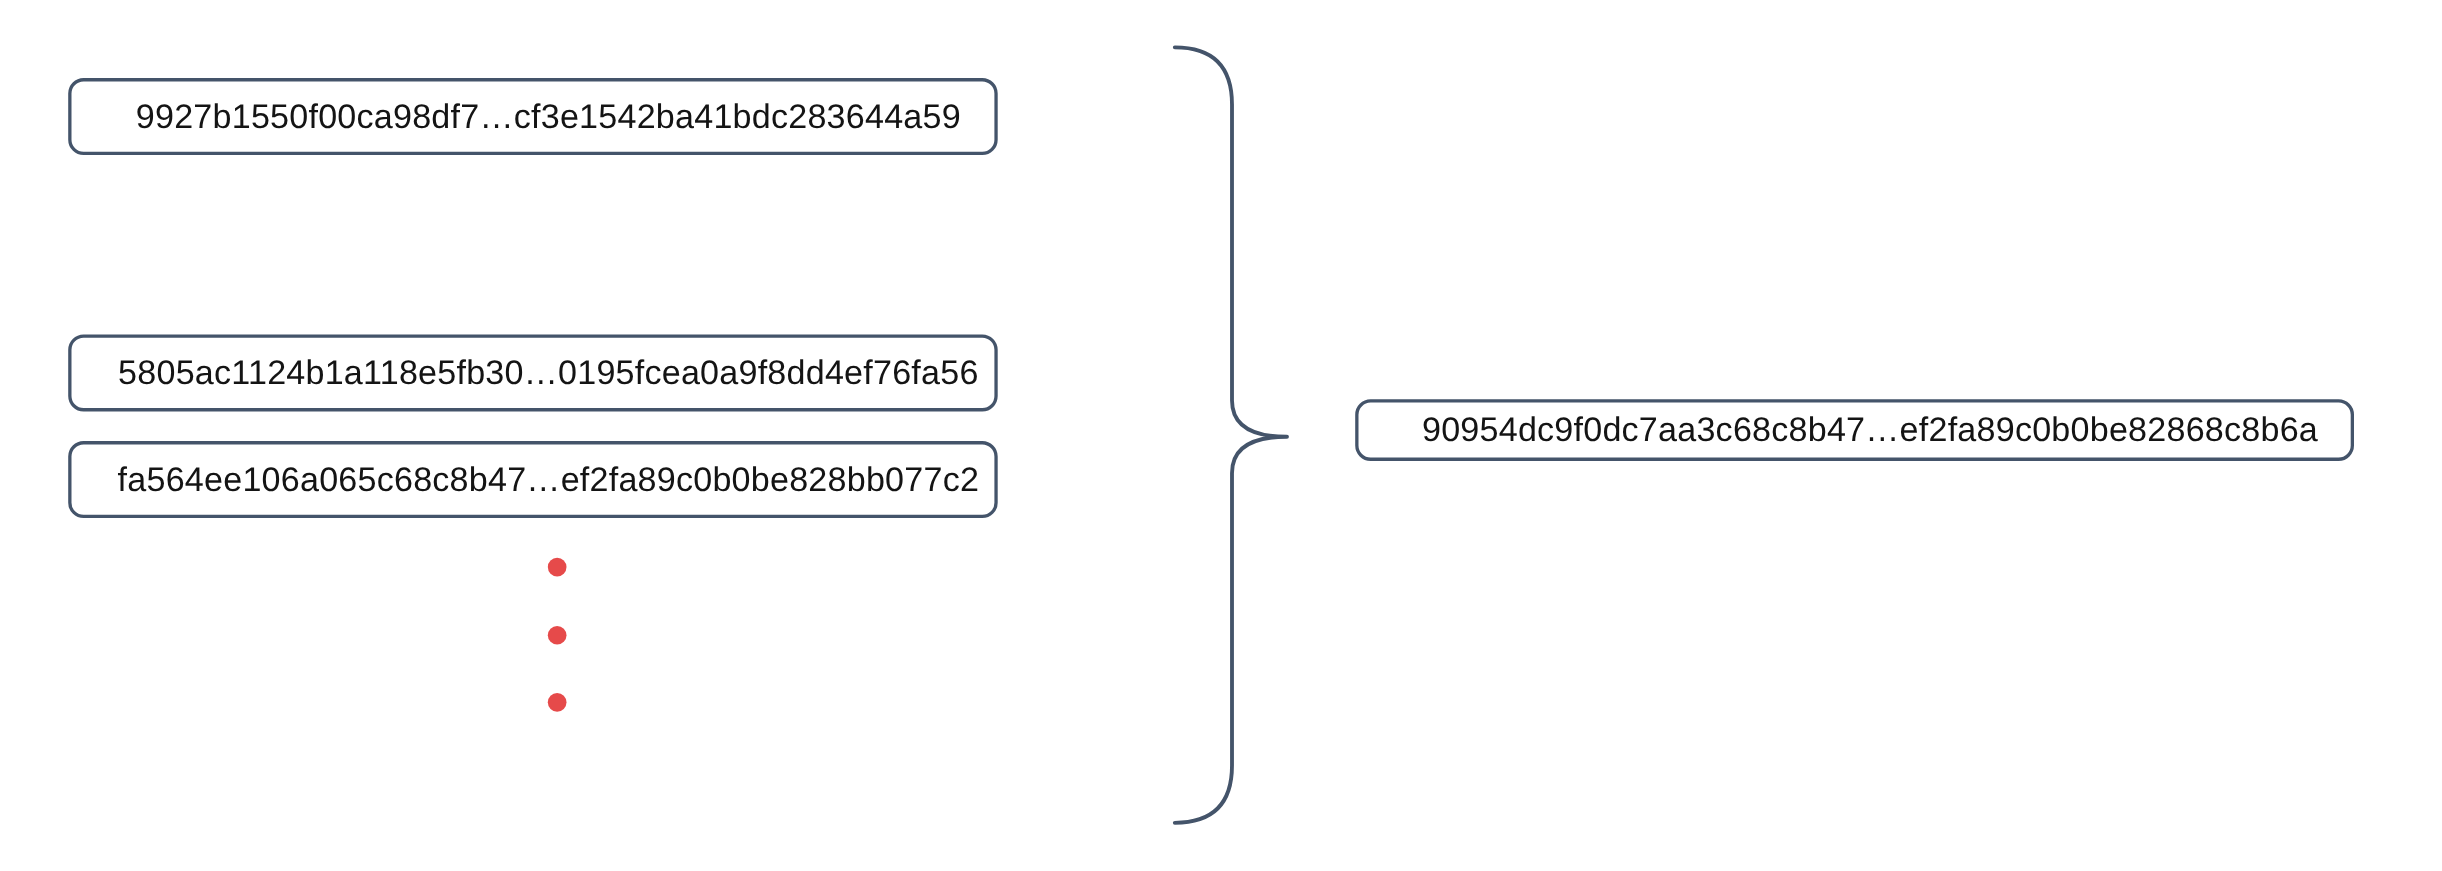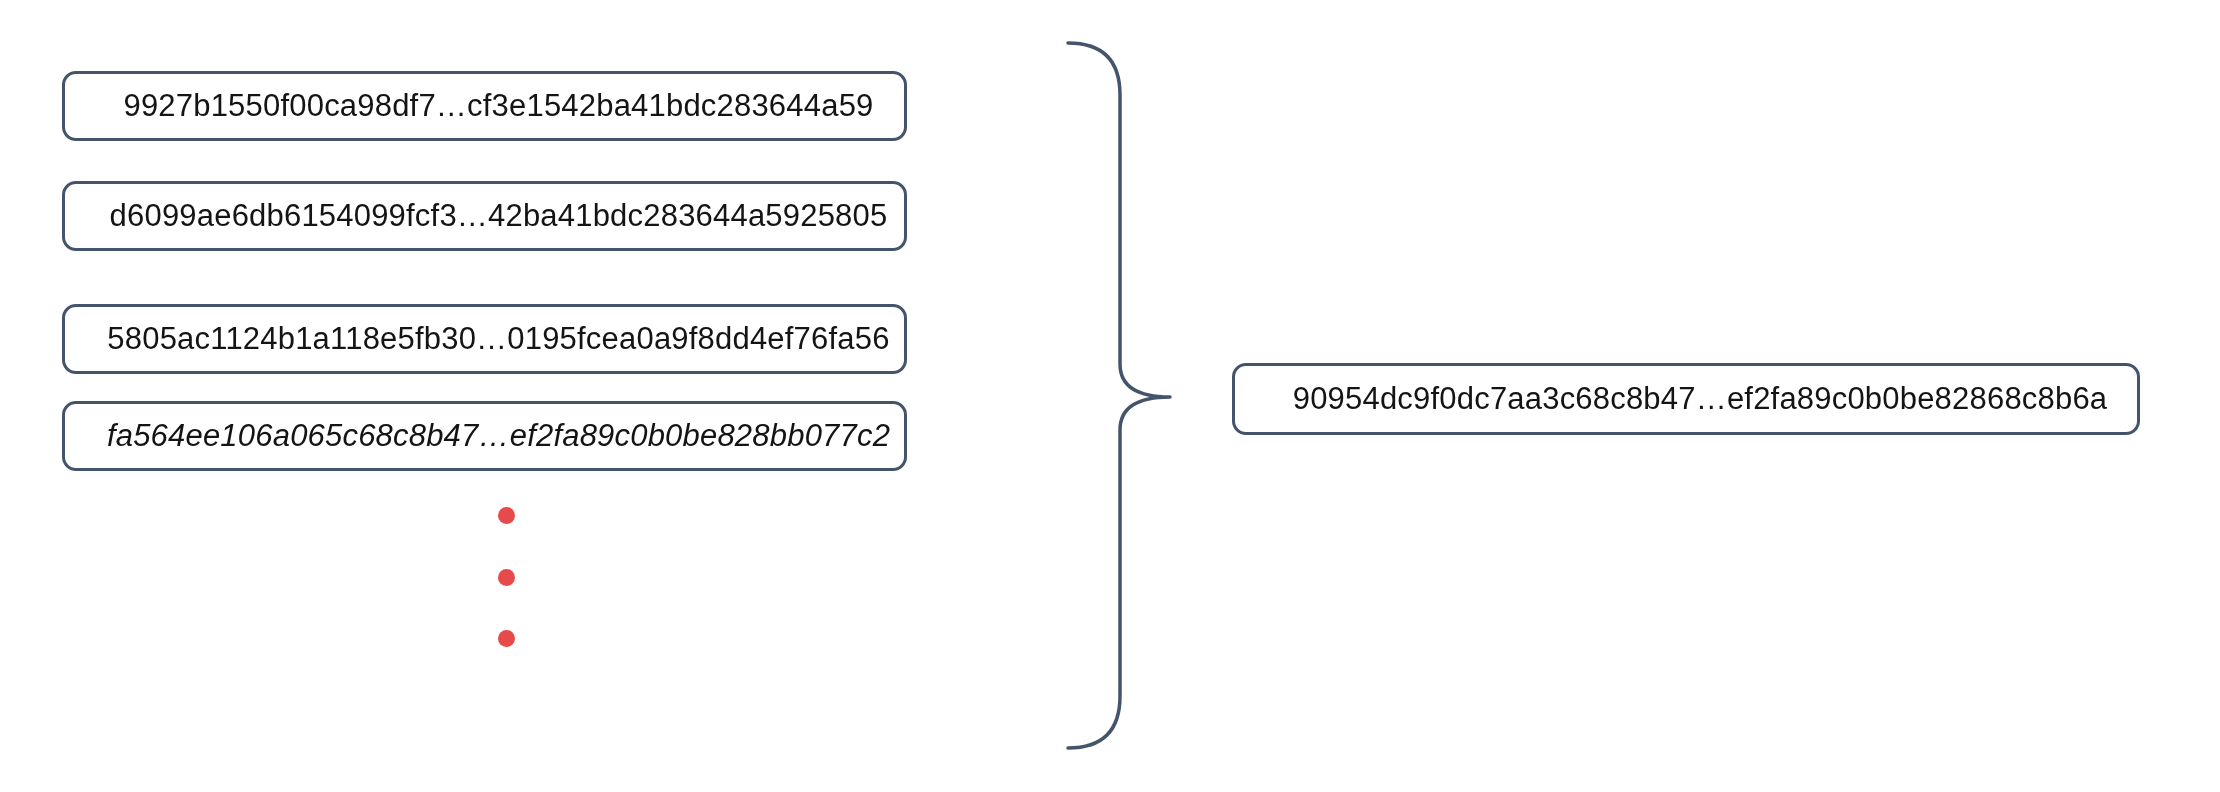--- a/index.html
+++ b/index.html
@@ -34,21 +34,21 @@
   }
   .hash-text {
     font-size: 31px;
     color: var(--text);
     white-space: nowrap;
     letter-spacing: 0.2px;
   }
   .box-1 { left: 62px; top: 71px; }
   .box-2 { left: 62px; top: 181px; }
   .box-3 { left: 62px; top: 304px; }
-  .box-4 { left: 62px; top: 401px; font-style: italic; }
+  .box-4 { left: 62px; top: 401px; }
   .box-5 { left: 62px; top: 643px; }
   .dots {
     position: absolute;
     left: 498px; top: 507px;
     width: 17px; height: 140px;
     display: flex;
     flex-direction: column;
     justify-content: space-between;
     align-items: center;
   }
@@ -65,35 +65,32 @@
   }
   .brace path {
     fill: none;
     stroke: currentColor;
     stroke-width: 3.5;
     stroke-linecap: round;
     stroke-linejoin: round;
   }
   .result-box {
     left: 1232px; top: 363px;
-    width: 908px; height: 72px;
+    width: 908px; height: 56px;
   }
 </style>
 </head>
 <body>
 
 <div class="canvas">
 
   <div class="hash-box box-1">
     <span class="hash-text">9927b1550f00ca98df7…cf3e1542ba41bdc283644a59</span>
   </div>
 
-  <div class="hash-box box-2">
-    <span class="hash-text">d6099ae6db6154099fcf3…42ba41bdc283644a5925805</span>
-  </div>
 
   <div class="hash-box box-3">
     <span class="hash-text">5805ac1124b1a118e5fb30…0195fcea0a9f8dd4ef76fa56</span>
   </div>
 
   <div class="hash-box box-4">
     <span class="hash-text">fa564ee106a065c68c8b47…ef2fa89c0b0be828bb077c2</span>
   </div>
 
   <div class="dots">

